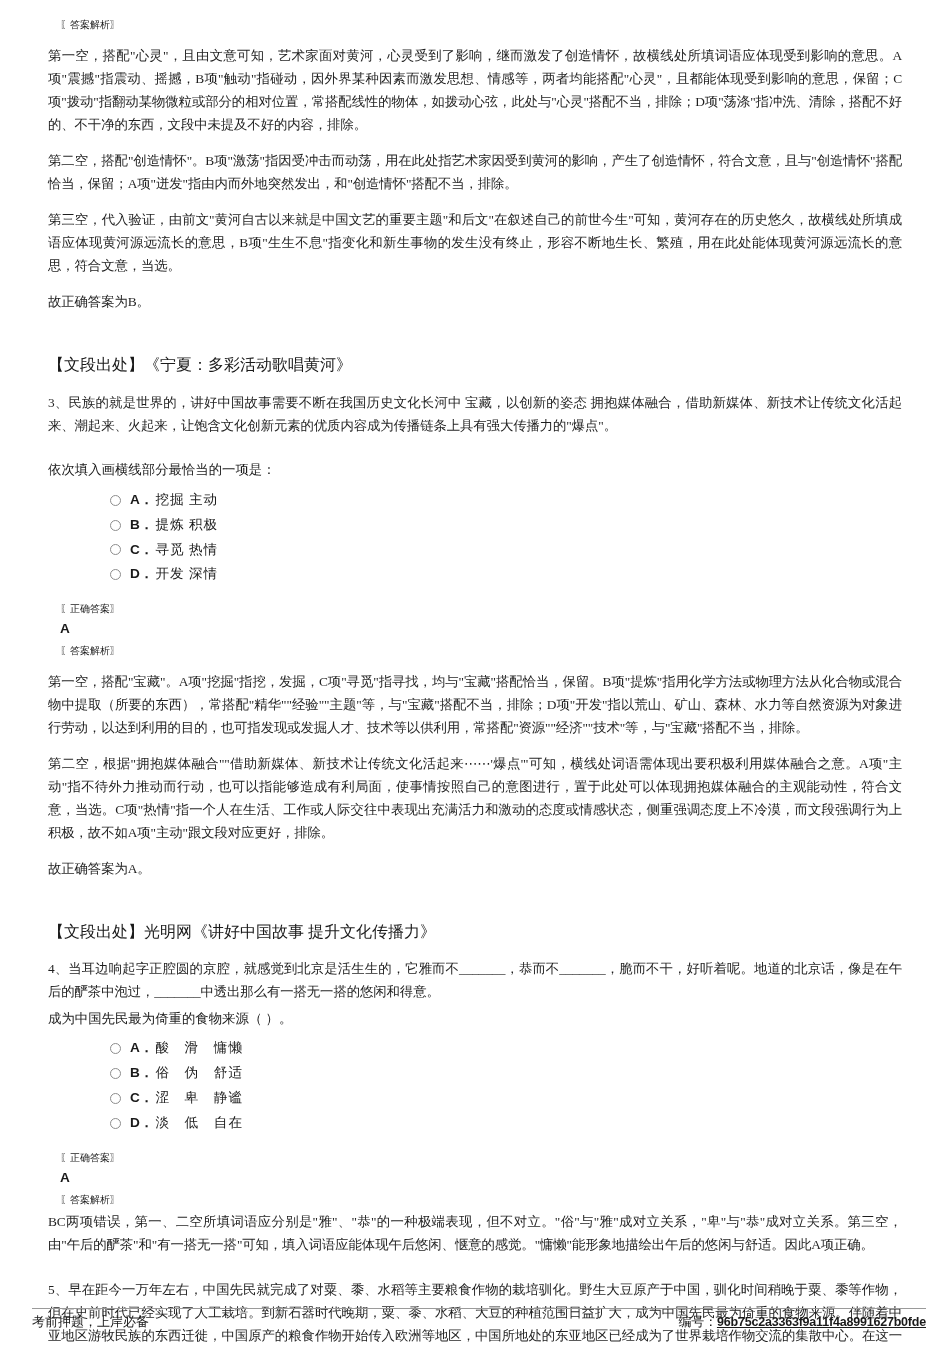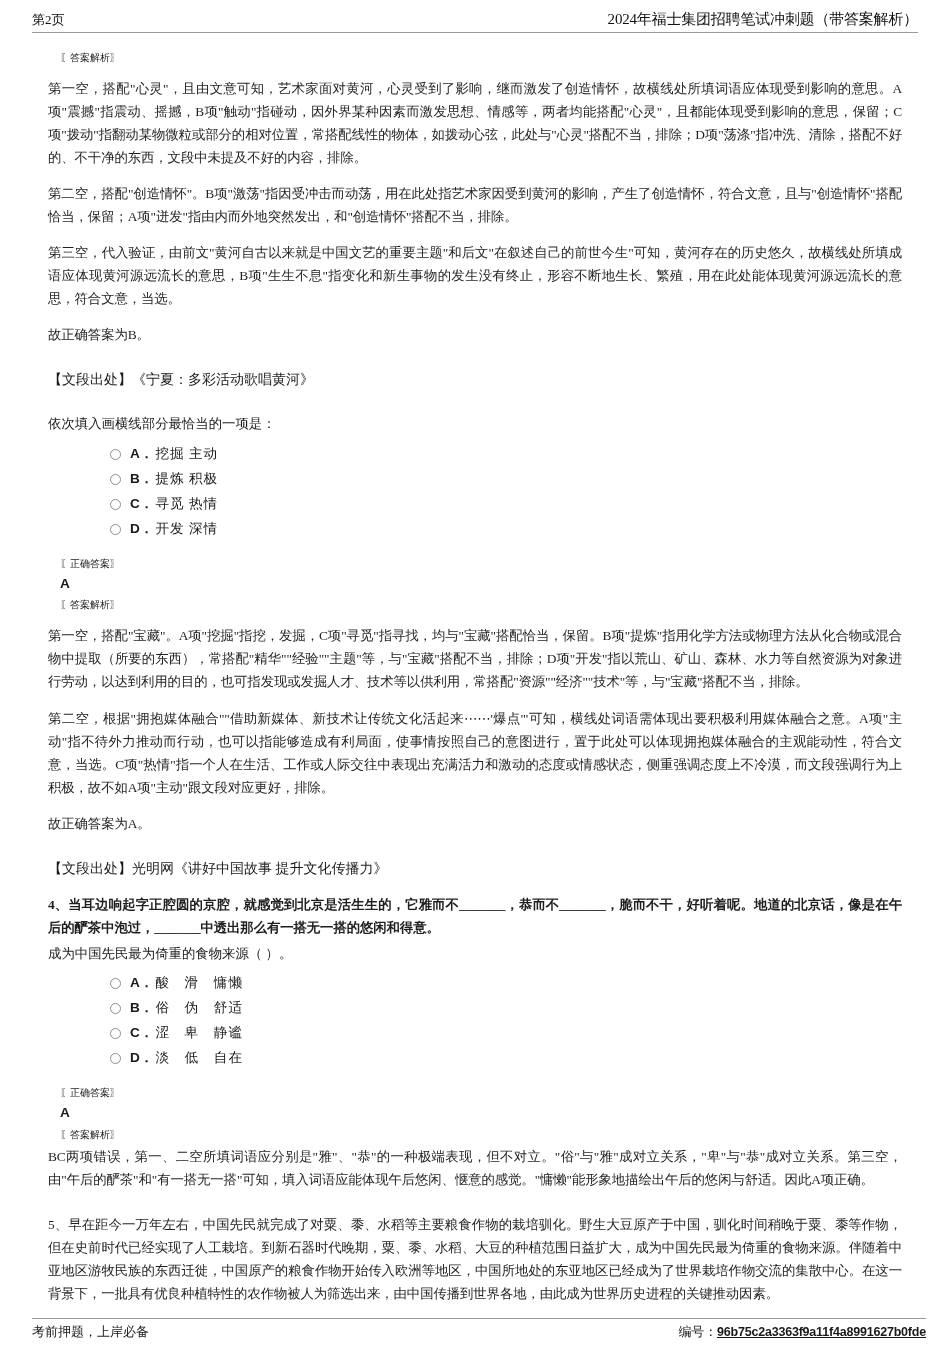--- a/index.html
+++ b/index.html
@@ -50,42 +50,41 @@
   p.block {
     margin: 0 0 13px 0;
     font-size: 13.4px;
     line-height: 1.72;
     text-align: justify;
     letter-spacing: -0.1px;
     color: #1f1f1f;
   }
   p.tight {
     margin-bottom: 4px;
-    font-weight: bold;
   }
   .label-line {
     margin: 0 0 2px 0;
     font-size: 10px;
     line-height: 1.7;
     padding-left: 12px;
   }
   .answer-letter {
     margin: 0 0 2px 0;
     font-size: 13.6px;
     line-height: 1.5;
     padding-left: 12px;
     font-family: "Liberation Sans", sans-serif;
     font-weight: bold;
   }
   .spacer-sm { height: 9px; }
   .spacer-md { height: 16px; }
 
   .source-line {
-    margin: 0 0 12px 0;
-    font-size: 14px;
+    margin: 16px 0 12px 0;
+    font-size: 16px;
     line-height: 1.7;
   }
   .prompt-line {
     margin: 0 0 10px 0;
     font-size: 13.4px;
     line-height: 1.7;
   }
 
   
   .options {
@@ -139,38 +138,35 @@
     font-weight: bold;
     font-size: 12.5px;
     text-decoration: underline;
   }
 </style>
 </head>
 <body>
 
 <div class="page">
 
-  <div class="header">
-    <span class="page-no">第2页</span>
-    <span class="doc-title">2024年福士集团招聘笔试冲刺题（带答案解析）</span>
-  </div>
 
   <div class="content">
 
     <div class="spacer-md"></div>
 
     <div class="label-line">〖答案解析〗</div>
     <div class="spacer-sm"></div>
     <p class="block">第一空，搭配"心灵"，且由文意可知，艺术家面对黄河，心灵受到了影响，继而激发了创造情怀，故横线处所填词语应体现受到影响的意思。A项"震撼"指震动、摇撼，B项"触动"指碰动，因外界某种因素而激发思想、情感等，两者均能搭配"心灵"，且都能体现受到影响的意思，保留；C项"拨动"指翻动某物微粒或部分的相对位置，常搭配线性的物体，如拨动心弦，此处与"心灵"搭配不当，排除；D项"荡涤"指冲洗、清除，搭配不好的、不干净的东西，文段中未提及不好的内容，排除。</p>
     <p class="block">第二空，搭配"创造情怀"。B项"激荡"指因受冲击而动荡，用在此处指艺术家因受到黄河的影响，产生了创造情怀，符合文意，且与"创造情怀"搭配恰当，保留；A项"迸发"指由内而外地突然发出，和"创造情怀"搭配不当，排除。</p>
     <p class="block">第三空，代入验证，由前文"黄河自古以来就是中国文艺的重要主题"和后文"在叙述自己的前世今生"可知，黄河存在的历史悠久，故横线处所填成语应体现黄河源远流长的意思，B项"生生不息"指变化和新生事物的发生没有终止，形容不断地生长、繁殖，用在此处能体现黄河源远流长的意思，符合文意，当选。</p>
     <p class="block">故正确答案为B。</p>
     <div class="spacer-sm"></div>
     <p class="source-line">【文段出处】《宁夏：多彩活动歌唱黄河》</p>
 
+    <p class="block">3、民族的就是世界的，讲好中国故事需要不断在我国历史文化长河中 宝藏，以创新的姿态 拥抱媒体融合，借助新媒体、新技术让传统文化活起来、潮起来、火起来，让饱含文化创新元素的优质内容成为传播链条上具有强大传播力的"爆点"。</p>
     <div class="spacer-sm"></div>
     <p class="prompt-line">依次填入画横线部分最恰当的一项是：</p>
 
     <div class="options">
       <div class="option-row">
         <span class="radio"></span>
         <span class="opt-letter">A．</span>
         <span class="opt-text">挖掘 主动</span>
       </div>
       <div class="option-row">

